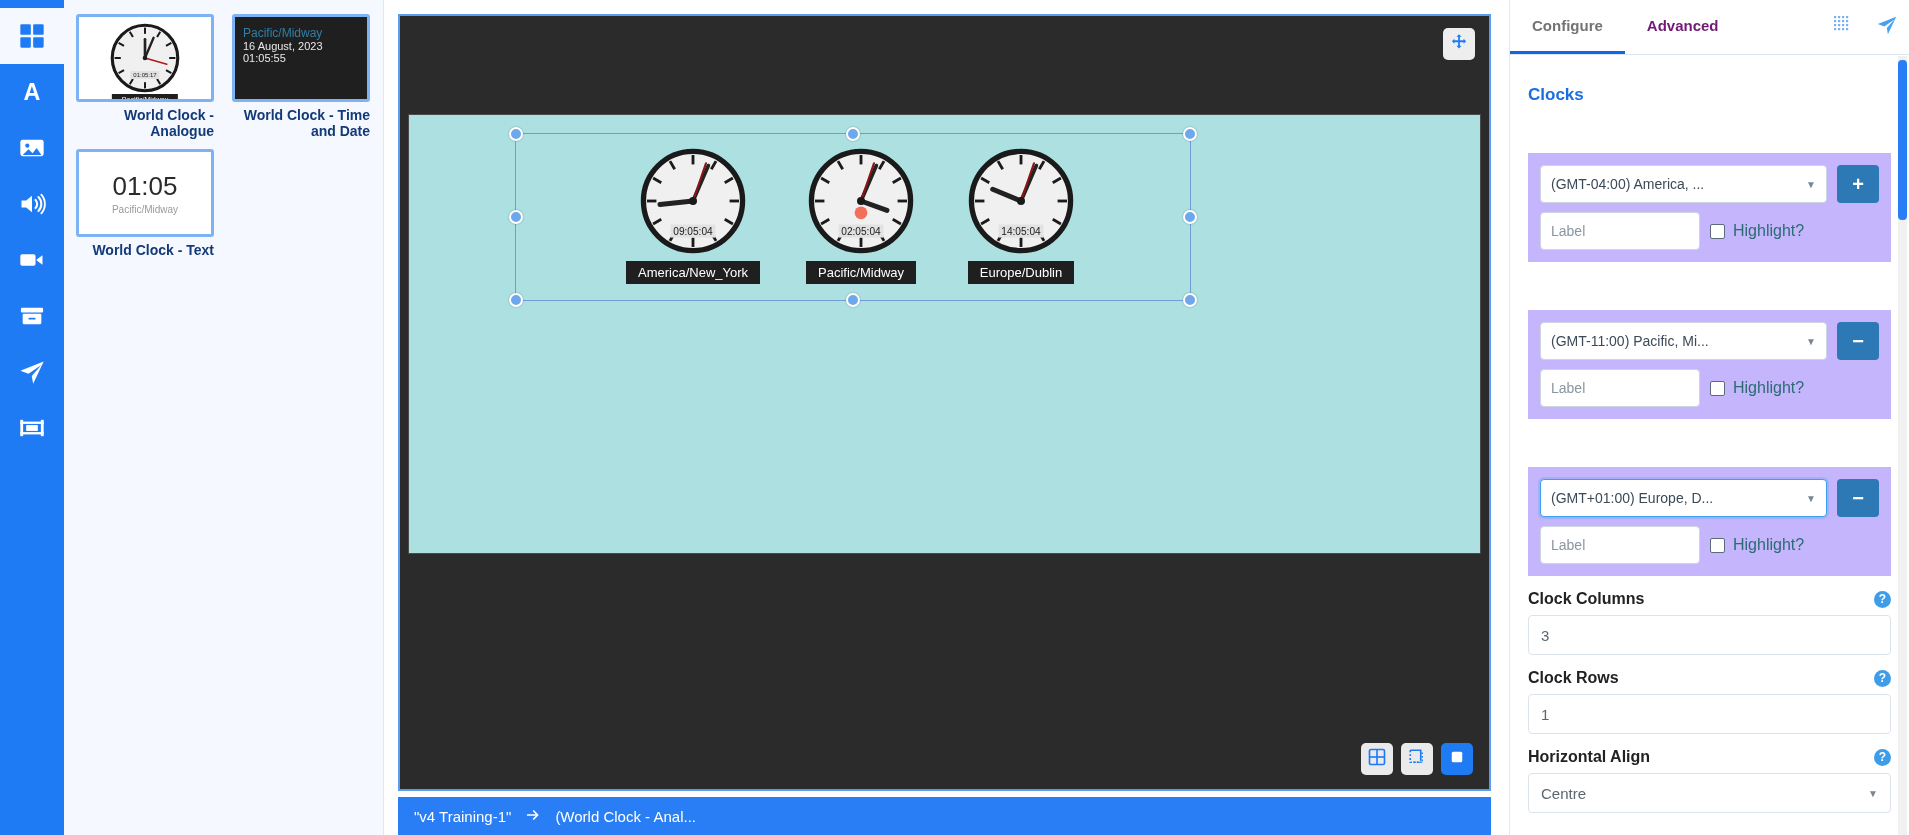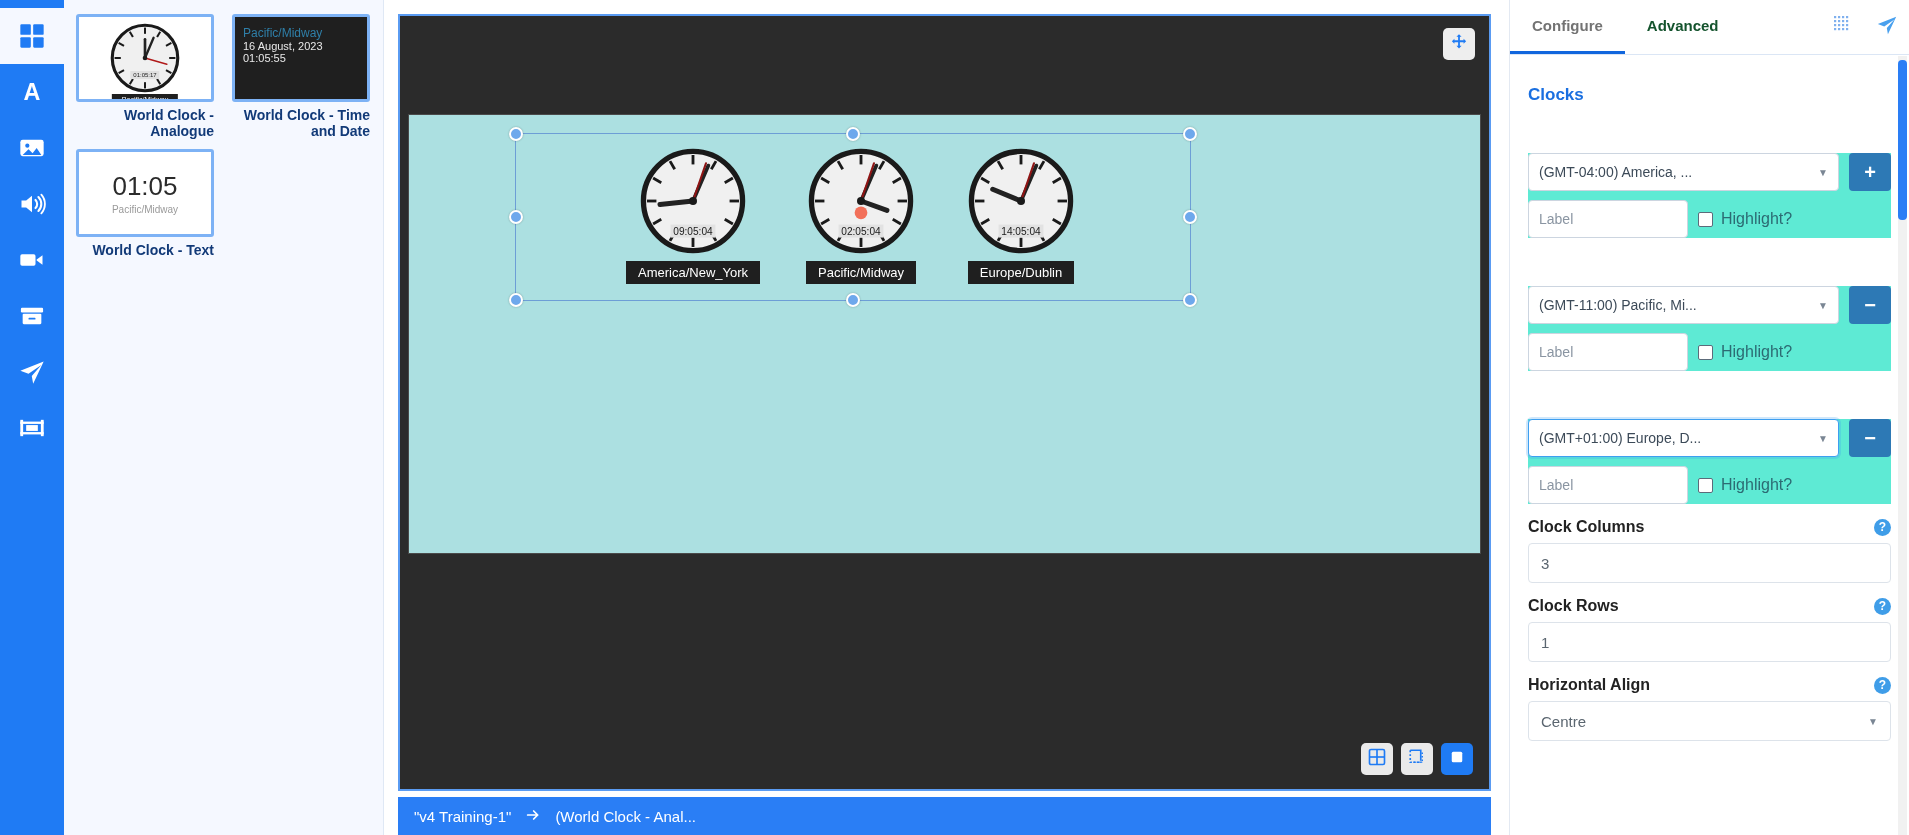--- a/index.html
+++ b/index.html
@@ -117,28 +117,28 @@
   
   .config {
     width: 400px; flex: 0 0 400px; background: #fff;
     border-left: 1px solid #e3e9f2; display: flex; flex-direction: column; position: relative;
   }
   .config-tabs {
     display: flex; align-items: stretch; height: 55px; border-bottom: 1px solid #dbe6f5;
   }
   .config-tab {
     padding: 0 22px; display: flex; align-items: center; font-size: 15px; font-weight: bold;
-    color: #14532d; cursor: pointer; border-bottom: 3px solid transparent;
+    color: #701a75; cursor: pointer; border-bottom: 3px solid transparent;
   }
   .config-tab.active { color: #737373; border-bottom-color: #1166dd; }
   .tab-icon { width: 44px; display: flex; align-items: center; justify-content: center; cursor: pointer; }
   .config-body { flex: 1; overflow: hidden; padding: 14px 18px 0 18px; position: relative; }
   .section-title { color: #1a6fe0; font-size: 17px; font-weight: bold; margin: 16px 0 10px 0; }
   .clock-card {
-    background: #5eead4; margin-bottom: 10px; display: flex;
+    background: #c4b5fd; padding: 12px; margin-bottom: 10px; display: flex;
     flex-direction: column; gap: 9px; margin-top: 48px;
   }
   .card-row { display: flex; align-items: center; gap: 10px; }
   .select-box {
     flex: 1; height: 38px; background: #fff; border: 1px solid #ccd5e0; border-radius: 4px;
     display: flex; align-items: center; padding: 0 10px; font-size: 14px; color: #3c4a58;
     cursor: pointer; justify-content: space-between;
   }
   .select-box.focused { border-color: #3e9ff0; box-shadow: 0 0 0 2px rgba(62,159,240,.25); }
   .caret { color: #7a8694; font-size: 10px; margin-left: 8px; }

